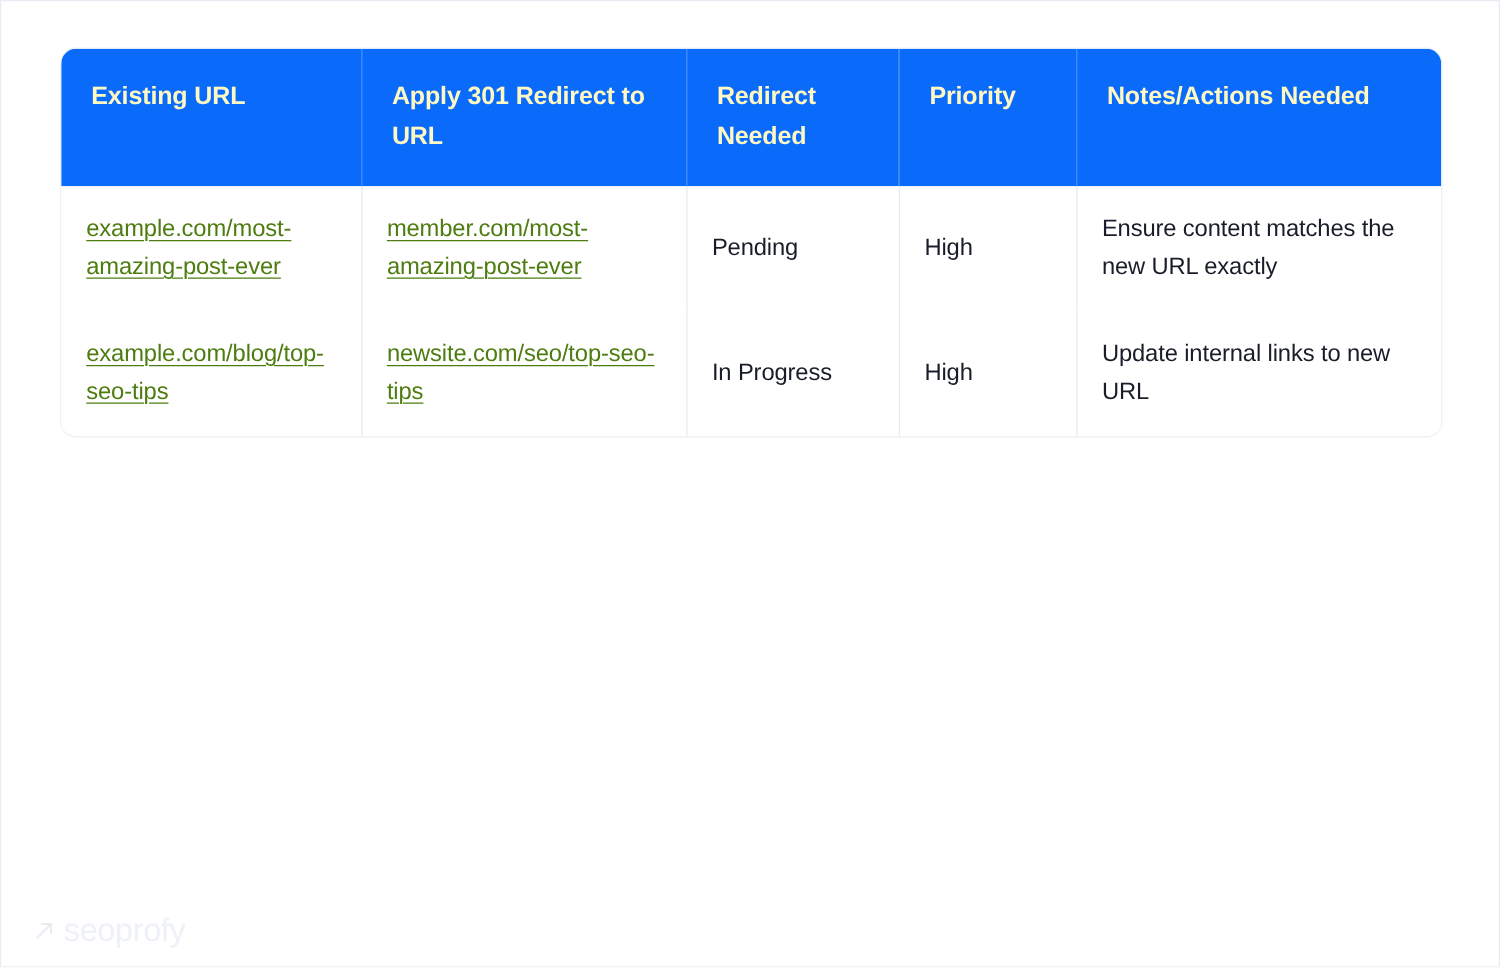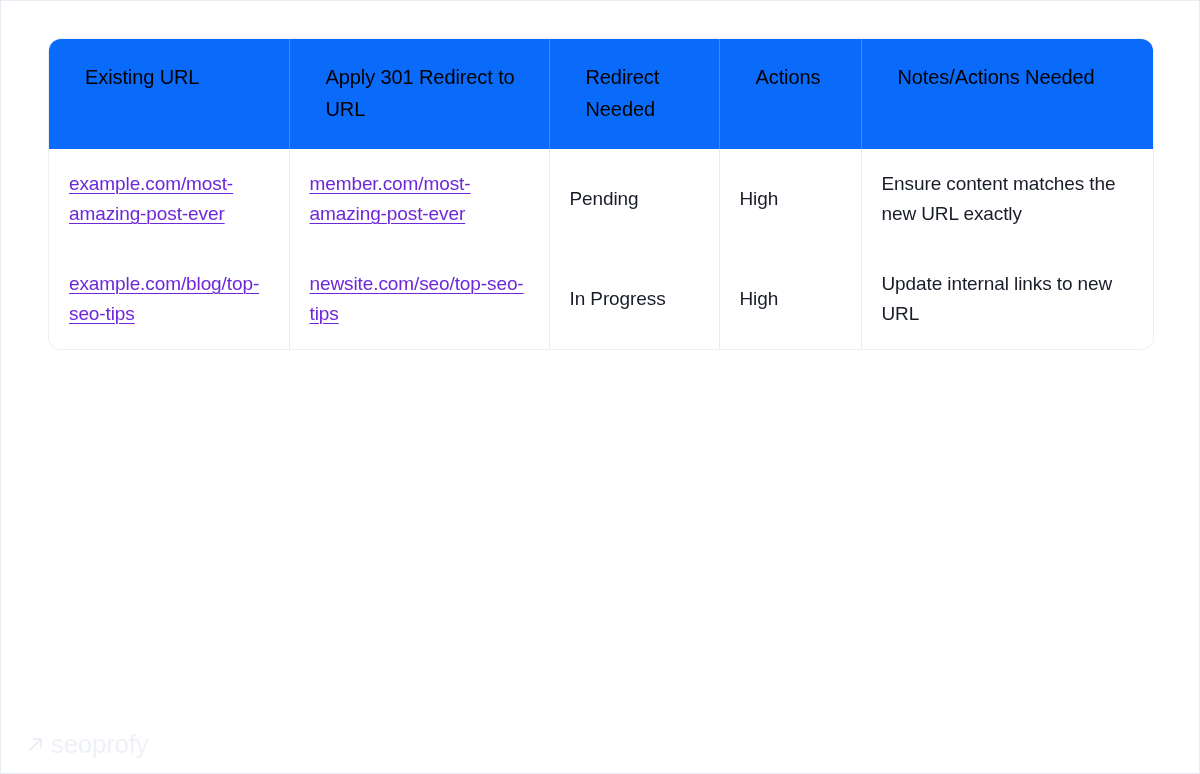--- a/index.html
+++ b/index.html
@@ -40,27 +40,27 @@
   table.redirect-table {
     border-collapse: collapse;
     width: 1104px;
     table-layout: fixed;
   }
 
   
   thead th {
     background: #0c6dfd;
     background: #0a6bfb;
-    color: #000000;
+    color: #fef9c3;
     font-size: 20px;
     line-height: 1.6;
-    font-weight: 400;
+    font-weight: 700;
     text-align: left;
     vertical-align: top;
-    padding: 22px 20px 24px 36px;
+    padding: 22px 20px 24px 24px;
     box-sizing: border-box;
     border-right: 1px solid #3d8bfc;
     letter-spacing: -0.1px;
   }
   thead th:last-child { border-right: none; }
 
   
   tbody td {
     font-size: 19px;
     line-height: 1.58;
@@ -76,21 +76,21 @@
 
   tbody tr.row-even td {
     background: #eff5fe;
     border-right-color: #dde7f6;
   }
   tbody tr.row-odd td {
     background: #ffffff;
   }
 
   .cell-link {
-    color: #6d28d9;
+    color: #4d7c0f;
     text-decoration: underline;
     text-decoration-thickness: 1px;
     text-underline-offset: 3px;
     cursor: pointer;
     word-break: normal;
     overflow-wrap: break-word;
   }
 
   .col-1 { width: 240px; }
   .col-2 { width: 260px; }
@@ -134,21 +134,21 @@
         <col class="col-2">
         <col class="col-3">
         <col class="col-4">
         <col class="col-5">
       </colgroup>
       <thead>
         <tr>
           <th>Existing URL</th>
           <th>Apply 301 Redirect to URL</th>
           <th>Redirect Needed</th>
-          <th>Actions</th>
+          <th>Priority</th>
           <th>Notes/Actions Needed</th>
         </tr>
       </thead>
       <tbody>
 
         <tr class="row-odd">
           <td>
             <span class="cell-link">example.com/most-amazing-post-ever</span>
           </td>
           <td>

